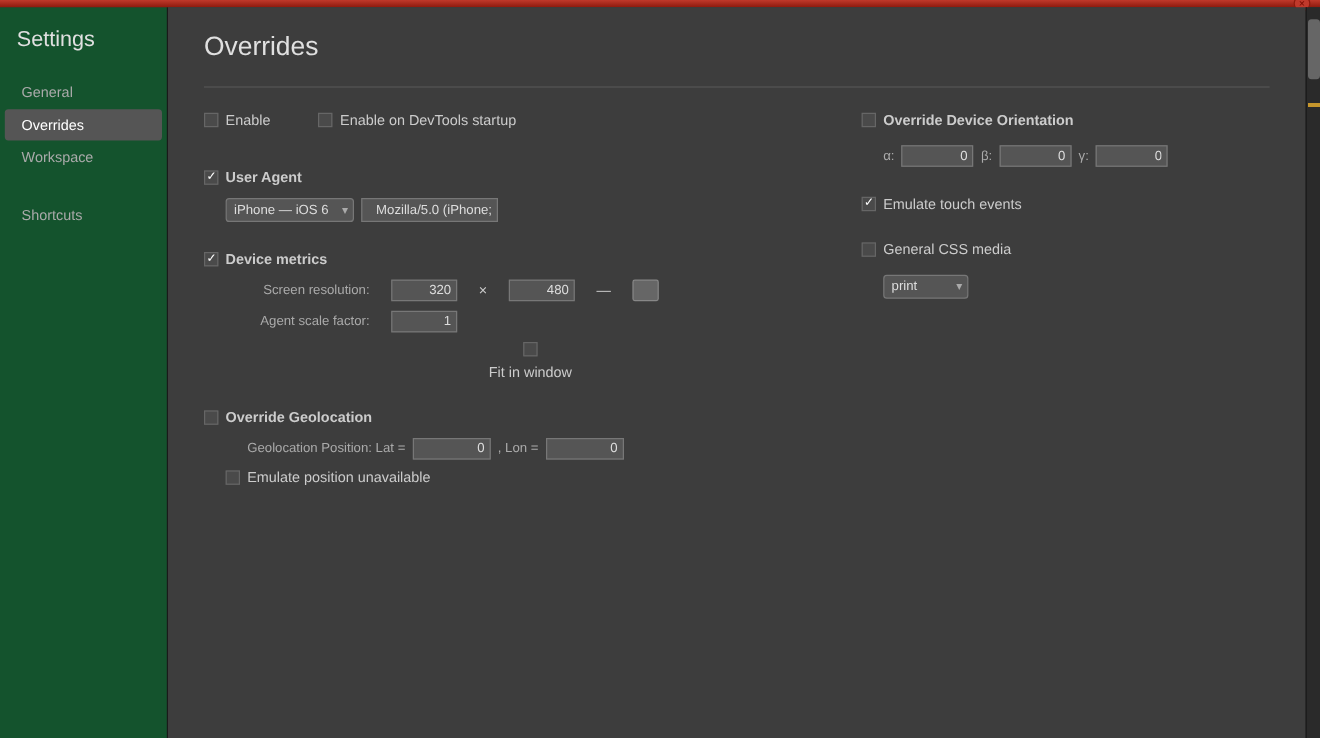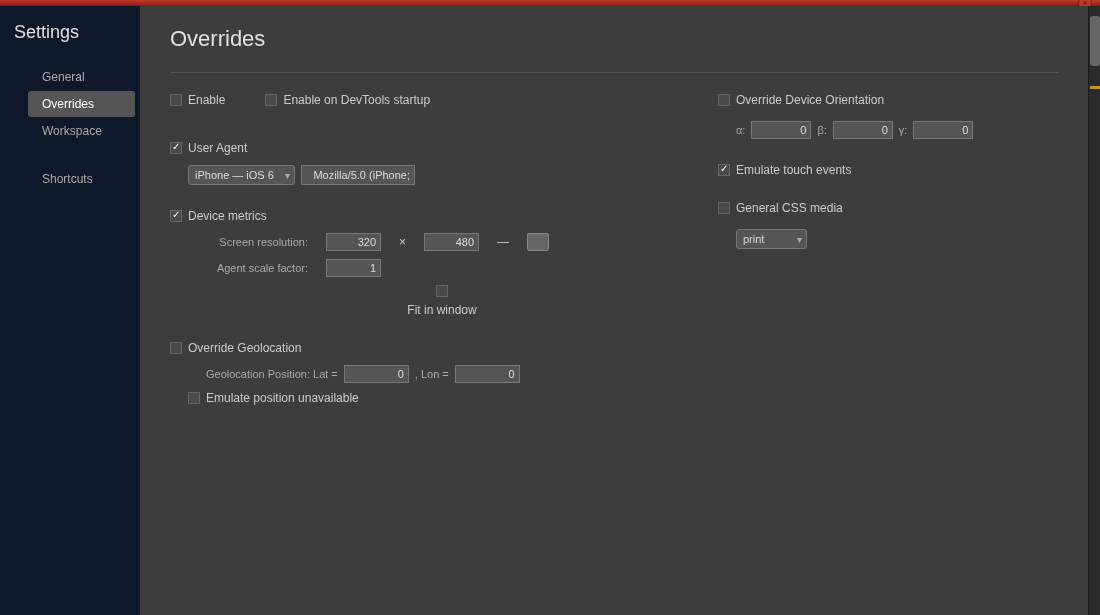--- a/index.html
+++ b/index.html
@@ -40,37 +40,36 @@
     }
 
     .app-container {
       display: flex;
       height: calc(615px - 6px);
     }
 
     
     .sidebar {
       width: 140px;
-      background: #0f172a;
+      background: #14532d;
       border-right: 1px solid #1a1a1a;
       padding-top: 0;
       flex-shrink: 0;
     }
 
     .sidebar-title {
       color: #e0e0e0;
       font-size: 18px;
       font-weight: 300;
       padding: 16px 14px 20px;
       display: block;
     }
 
     .sidebar-nav {
       list-style: none;
-      padding-left: 24px;
     }
 
     .sidebar-nav li {
       padding: 6px 14px;
       cursor: pointer;
       color: #aaa;
       font-size: 12px;
       border-radius: 3px;
       margin: 1px 4px;
     }
@@ -175,21 +174,21 @@
 
     .section-header {
       display: flex;
       align-items: center;
       gap: 6px;
       margin-bottom: 10px;
     }
 
     .section-title {
       color: #ccc;
-      font-weight: 400;
+      font-weight: 700;
     }
 
     .user-agent-selects {
       display: flex;
       gap: 6px;
       margin-left: 18px;
     }
 
     select {
       background: #555;

